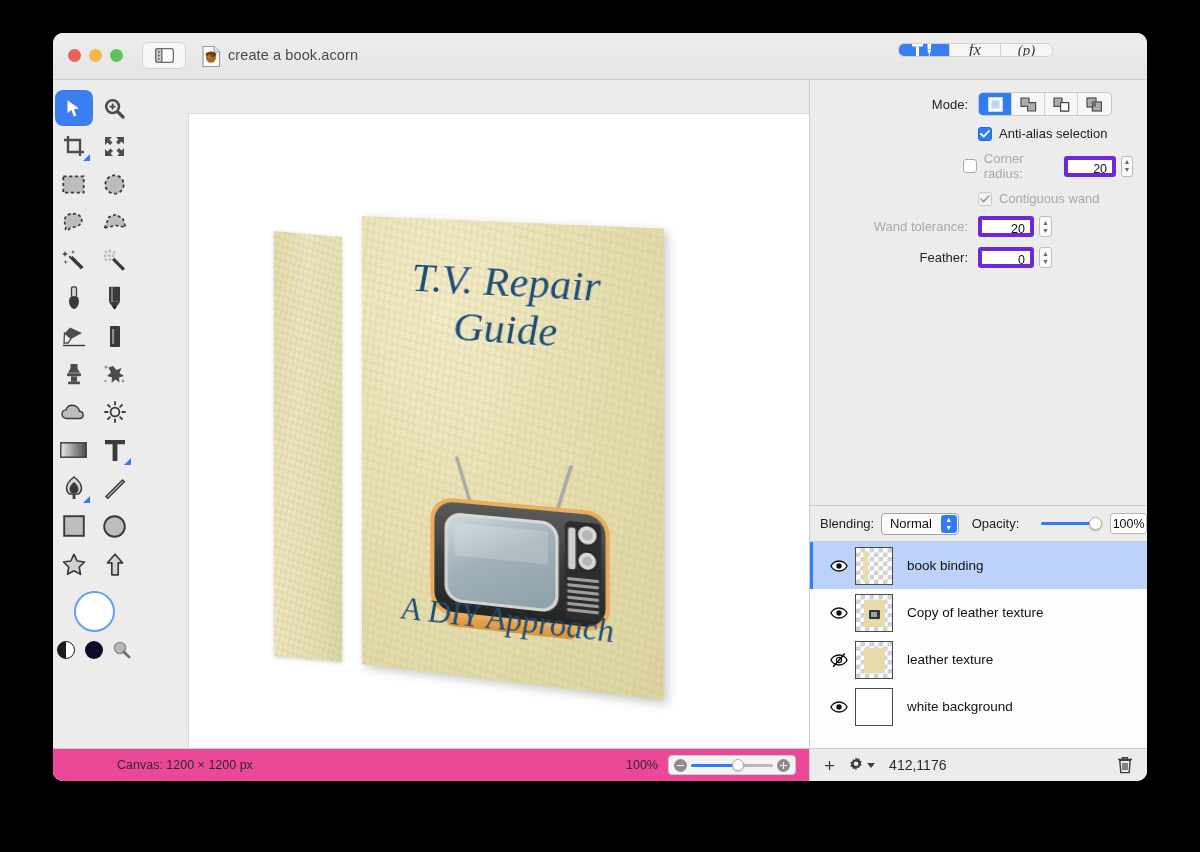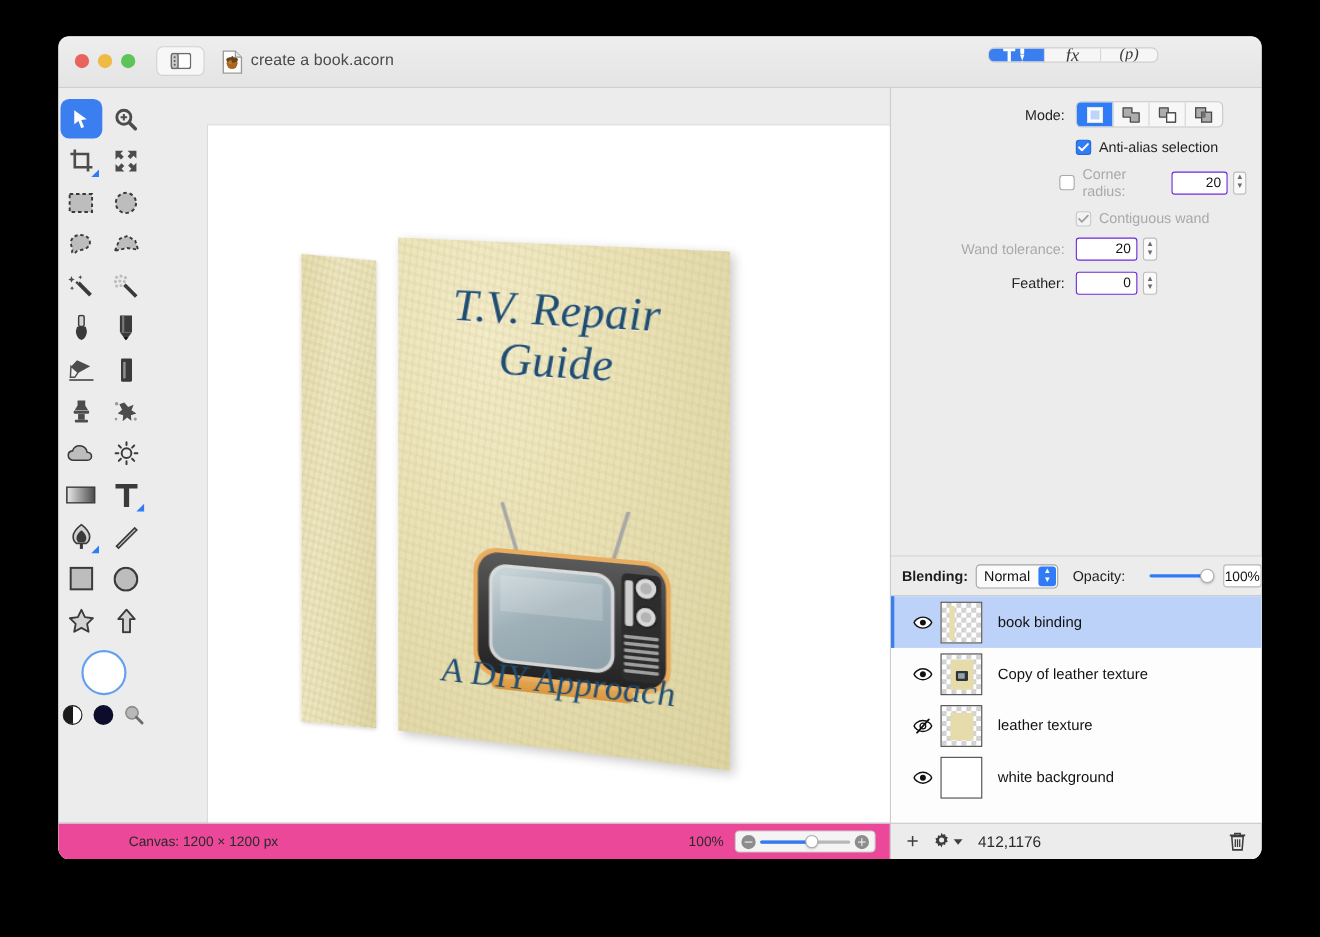--- a/index.html
+++ b/index.html
@@ -198,42 +198,42 @@
     flex: none;
   }
   .check.on { background: #2f7cf6; border-color: #2467d4; }
   .check.on.dim { background: #f3f3f3; border-color: #c9c9c9; }
   .check svg { display: block; }
   .chk-label { font-size: 13px; color: #232323; margin-left: 7px; }
   .chk-label.dim { color: #a9a9a9; }
 
   .numfield {
     width: 56px; height: 21px;
-    border: 1px solid #6d28d9; background: #fff;
+    border: 4px solid #6d28d9; background: #fff;
     border-radius: 3px;
     font-size: 12.5px; color: #111;
     text-align: right; padding-right: 5px; line-height: 19px;
   }
   .stepper {
     width: 13px; height: 21px; margin-left: 5px;
     border: 1px solid #bdbdbd; border-radius: 3px;
     background: #fafafa;
     display: flex; flex-direction: column; align-items: center; justify-content: center;
     color: #6a6a6a; font-size: 7px; line-height: 8px;
   }
 
   .insp-divider { position: absolute; left: 0; right: 0; top: 425px; height: 1px; background: #cdcdcd; }
 
   .blend-bar {
     position: absolute; left: 0; right: 0; top: 426px; height: 36px;
     background: #ececec;
     display: flex; align-items: center; padding-left: 10px;
     border-bottom: 1px solid #c9c9c9;
   }
-  .blend-lbl { font-size: 13px; color: #1d1d1d; margin-right: 7px; font-weight: bold; }
+  .blend-lbl { font-size: 13px; color: #1d1d1d; margin-right: 7px; }
   .blend-select {
     position: relative;
     height: 22px; width: 96px;
     background: #fbfbfb; border: 1px solid #a3a3a3; border-radius: 4px;
     font-size: 13px; color: #111;
     display: flex; align-items: center; justify-content: center;
     padding-right: 18px;
   }
   .blend-arrows {
     position: absolute; right: 1px; top: 1px; bottom: 1px; width: 16px;

